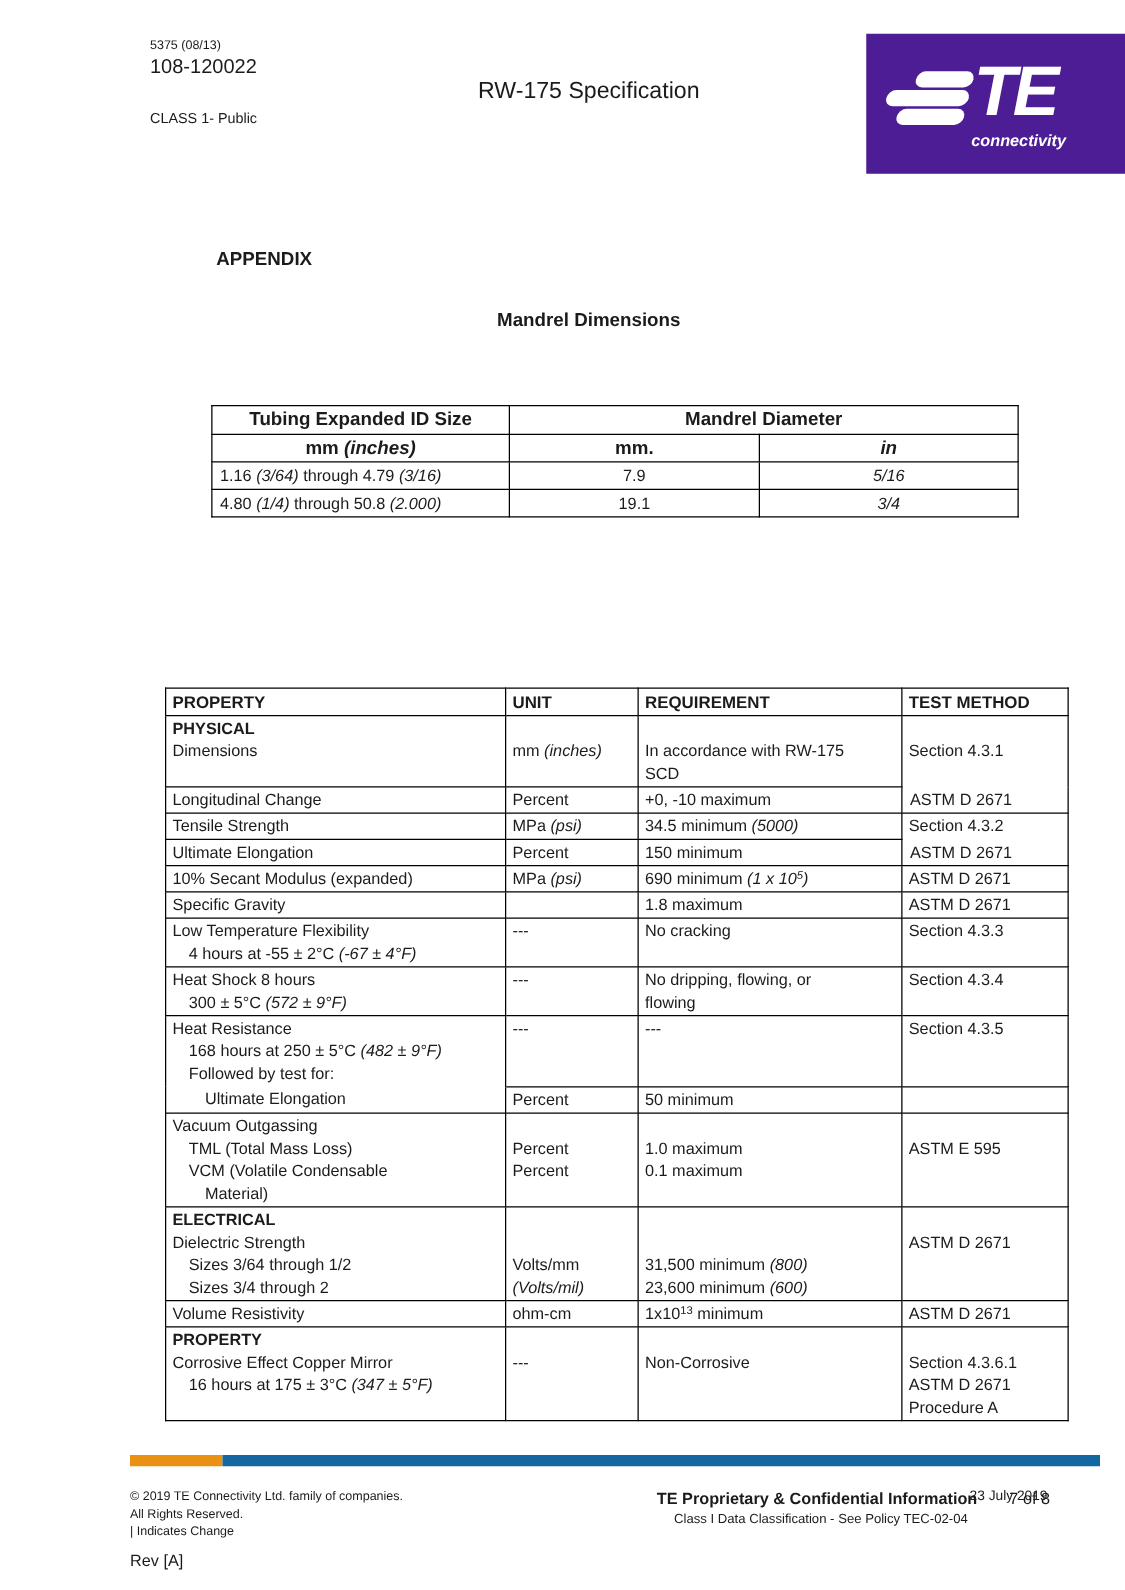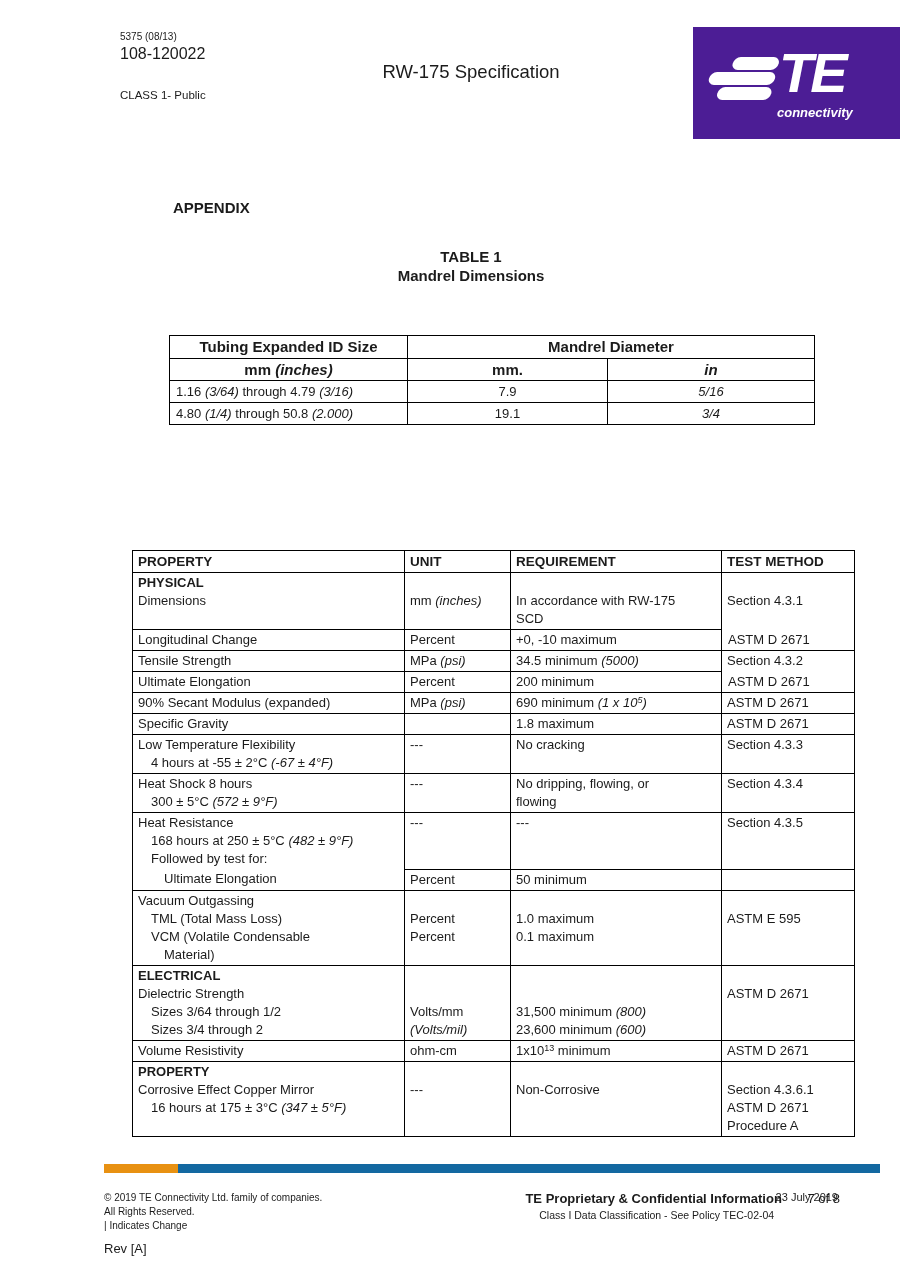--- a/index.html
+++ b/index.html
@@ -23,21 +23,21 @@
   .bar3{top:30px;width:54px;}
   .logo-te{position:absolute;left:86px;top:22px;font-size:56px;font-weight:bold;font-style:italic;
            color:#fff;line-height:0.85;letter-spacing:-3px;}
   .logo-conn{position:absolute;left:84px;top:78px;font-size:13px;font-weight:bold;font-style:italic;color:#fff;}
   
   .appendix{left:131px;top:199px;font-size:15px;font-weight:bold;}
   .tbl-title{left:0;right:0;text-align:center;font-size:15px;font-weight:bold;line-height:19px;}
   .t1-title{top:247px;}
   .t2-title{top:489px;}
   
-  .t1-wrap{left:127px;top:335px;}
+  .t1-wrap{left:127px;top:324px;}
   table{border-collapse:collapse;table-layout:fixed;}
   .t1{width:645px;}
   .t1 td{border:1px solid #000;padding:0 6px;font-size:13px;height:21px;line-height:20px;
          white-space:nowrap;overflow:hidden;}
   .t1 td.h1{height:22px;font-size:15px;text-align:center;line-height:22px;}
   .t1 td.h2{height:21px;font-size:15px;text-align:center;line-height:21px;}
   .t1 td.center{text-align:center;}
   
   .t2-wrap{left:90px;top:550px;}
   .t2{width:722px;}
@@ -77,21 +77,20 @@
       <div class="bar bar2"></div>
       <div class="bar bar3"></div>
     </div>
     <div class="logo-te">TE</div>
     <div class="logo-conn">connectivity</div>
   </div>
 
   <div class="abs appendix">APPENDIX</div>
 
   <div class="abs tbl-title t1-title">
-    <div>TABLE 1</div>
     <div>Mandrel Dimensions</div>
   </div>
 
   <div class="abs t1-wrap">
     <table class="t1">
       <colgroup>
           <col style="width:238px">
           <col style="width:200px">
           <col style="width:207px">
         </colgroup>
@@ -208,26 +207,26 @@
             </td>
           </tr>
           <tr>
             <td class="">
               <div class="line"><span>Ultimate Elongation</span></div>
             </td>
             <td class="">
               <div class="line"><span>Percent</span></div>
             </td>
             <td class="">
-              <div class="line"><span>200 minimum</span></div>
-            </td>
-          </tr>
-          <tr>
-            <td class="">
-              <div class="line"><span>90% Secant Modulus (expanded)</span></div>
+              <div class="line"><span>150 minimum</span></div>
+            </td>
+          </tr>
+          <tr>
+            <td class="">
+              <div class="line"><span>10% Secant Modulus (expanded)</span></div>
             </td>
             <td class="">
               <div class="line"><span>MPa </span><span class="it">(psi)</span></div>
             </td>
             <td class="">
               <div class="line"><span>690 minimum </span><span class="it">(1 x 10</span><span class="it sup">5</span><span class="it">)</span></div>
             </td>
             <td class="">
               <div class="line"><span>ASTM D 2671</span></div>
             </td>

